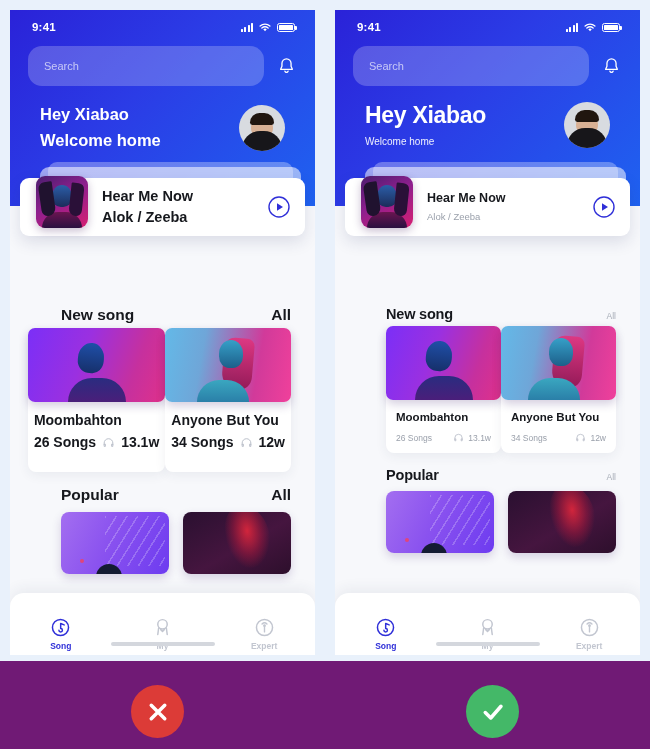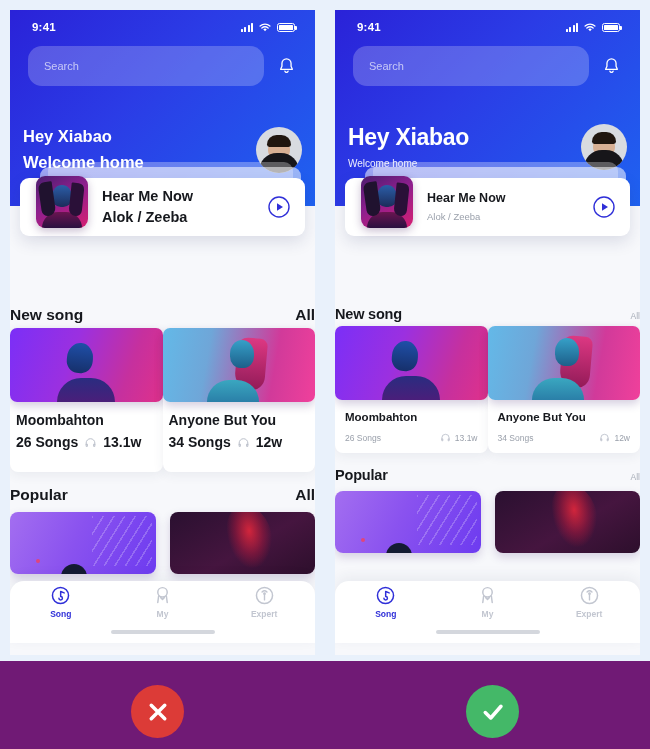--- a/index.html
+++ b/index.html
@@ -48,21 +48,21 @@
 
   .searchrow { display: flex; align-items: center; padding: 6px 18px 0 18px; gap: 12px; }
   .searchbox {
     flex: 1; height: 40px; border-radius: 14px;
     background: rgba(255,255,255,.22); display: flex; align-items: center;
     padding: 0 16px;
   }
   .searchbox span { color: rgba(255,255,255,.66); font-size: 11px; }
   .bell { width: 21px; height: 21px; flex: none; }
 
-  .greet { padding: 0 13px; margin-top: 38px; position: relative; display:flex;
+  .greet { padding: 0 30px; margin-top: 16px; position: relative; display:flex;
     align-items: center; justify-content: space-between; }
   .greet-text { color: #fff; }
   
   .left .g1 { font-size: 16.5px; font-weight: bold; line-height: 1.55; }
   .left .g2 { font-size: 16.5px; font-weight: bold; line-height: 1.55; }
   
   .right .g1 { font-size: 23px; font-weight: bold; line-height: 1.18; letter-spacing:-.3px;}
   .right .g2 { font-size: 10px; font-weight: normal; line-height: 1.2;
     margin-top: 7px; color: rgba(255,255,255,.92); }
 
@@ -112,21 +112,21 @@
 
   .nowmeta { flex: 1; padding-left: 14px; }
   .left .n1 { font-size: 14.5px; font-weight: bold; color: #16181d; line-height: 1.45; }
   .left .n2 { font-size: 14.5px; font-weight: bold; color: #16181d; line-height: 1.45; }
   .right .n1 { font-size: 12.5px; font-weight: bold; color: #16181d; line-height: 1.2; }
   .right .n2 { font-size: 9.5px; font-weight: normal; color: #9aa0ab;
     line-height: 1.2; margin-top: 5px; }
   .playbtn { width: 24px; height: 24px; flex: none; }
 
   
-  .section { padding: 0 0; }
+  .section { padding: 0 24px; margin-left: 27px; }
   .sechead { display: flex; align-items: baseline; justify-content: space-between; }
   .left .sectitle { font-size: 15.5px; font-weight: bold; color: #16181d; }
   .left .secall   { font-size: 15.5px; font-weight: bold; color: #16181d; }
   .right .sectitle { font-size: 14.5px; font-weight: bold; color: #16181d; letter-spacing:-.2px;}
   .right .secall   { font-size: 8.5px; font-weight: normal; color: #a8aeb8; }
 
   .cards { display: flex; margin-top: 8px; justify-content: flex-end; }
   .card {
     flex: 1; background: #fff; border-radius: 8px;
     box-shadow: 0 3px 12px rgba(40,50,90,.07); position: relative;
@@ -183,24 +183,24 @@
   .part.p1 .dot { position:absolute; left:18%; bottom:18%; width:4px; height:4px;
     border-radius:50%; background:#e0457a; }
   .part.p2 { background: linear-gradient(150deg,#2a1030 0%,#45153f 55%,#2d0f2c 100%); }
   .part.p2 .smoke { position:absolute; left:40%; top:-6px; width:44px; height:62px;
     border-radius:40% 60% 50% 50%; transform:rotate(-8deg);
     background: radial-gradient(ellipse at 50% 40%, rgba(235,40,60,.85) 0%,
       rgba(180,25,60,.45) 45%, rgba(60,12,40,0) 72%); }
 
   
   .tabbar {
-    position: absolute; left: 0; right: 0; bottom: 12px; height: 62px;
+    position: absolute; left: 0; right: 0; bottom: 0; height: 62px;
     background: #fff; border-radius: 14px 14px 0 0;
     box-shadow: 0 -4px 14px rgba(40,50,90,.07);
-    display: flex; align-items: flex-start; padding-top: 4px;
+    display: flex; align-items: flex-start; padding-top: 24px;
   }
   .tab { flex: 1; display: flex; flex-direction: column; align-items: center; gap: 3px; }
   .tab svg { width: 21px; height: 21px; }
   .tab .lab { font-size: 8.5px; font-weight: bold; color: #c2c6d0; }
   .tab.active .lab { color: #2f2fd8; }
   .homebar {
     position: absolute; left: 50%; transform: translateX(-50%); bottom: 9px;
     width: 104px; height: 4px; border-radius: 2px; background: #d4d7dd;
   }
 

